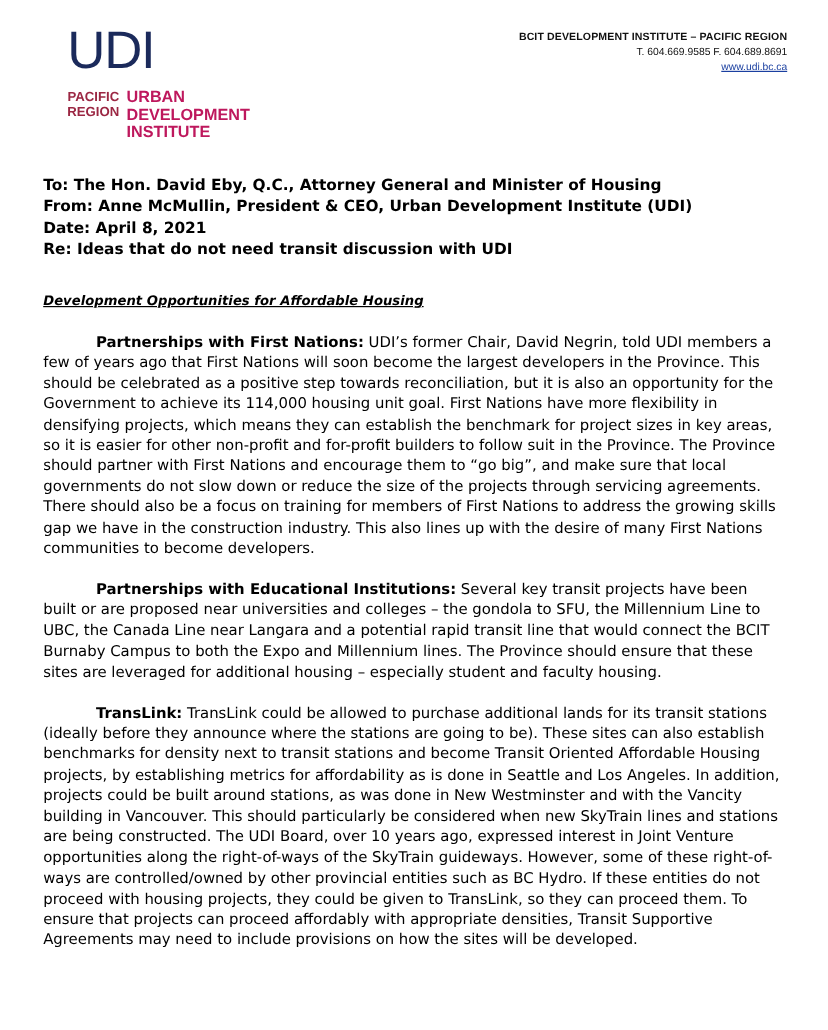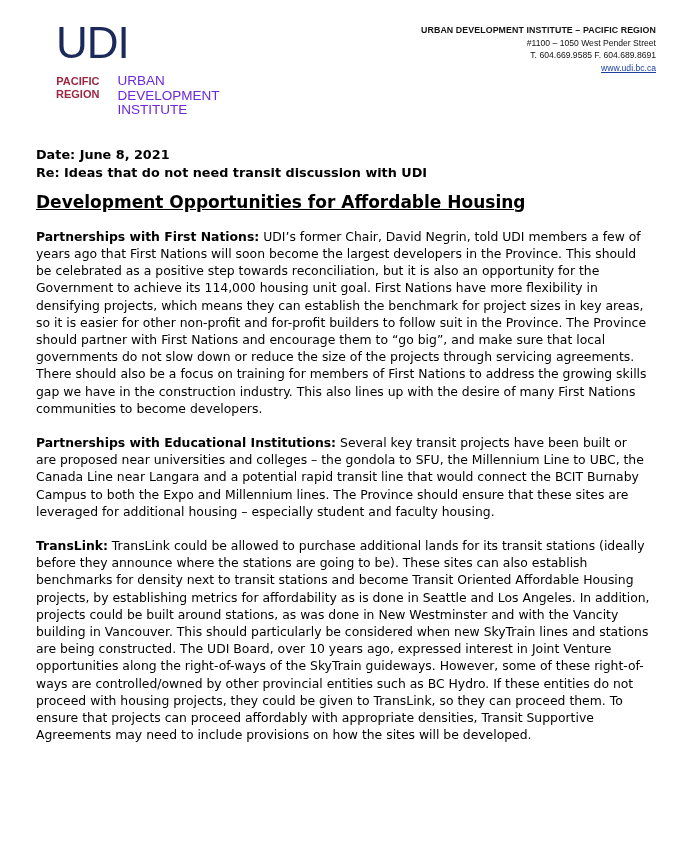--- a/index.html
+++ b/index.html
@@ -40,38 +40,37 @@
     font-family: "Liberation Sans", sans-serif;
     font-weight: normal;
     font-size: 44px;
     line-height: 50px;
     letter-spacing: -1px;
     color: #1b2a5b;
   }
   .logo-sub {
     display: flex;
     margin-top: 6px;
-    gap: 12px;
   }
   .logo-sub-left {
     font-family: "Liberation Sans", sans-serif;
     font-size: 11px;
     font-weight: bold;
     line-height: 12.5px;
     color: #9b2743;
     text-align: right;
     padding-right: 6px;
     padding-top: 1px;
   }
   .logo-sub-right {
     font-family: "Liberation Sans", sans-serif;
     font-size: 13.5px;
-    font-weight: normal;
+    font-weight: bold;
     line-height: 14.5px;
-    color: #6d28d9;
+    color: #be185d;
   }
 
   .addr-block {
     text-align: right;
     font-family: "Liberation Sans", sans-serif;
     font-size: 8.6px;
     line-height: 12.5px;
     color: #111111;
     padding-top: 6px;
   }
@@ -94,31 +93,32 @@
   }
   .addressing {
     margin-top: 28px;
     font-weight: bold;
     font-size: 12.8px;
     line-height: 18px;
   }
   .addressing div { white-space: nowrap; }
 
   .section-heading {
-    margin-top: 12px;
+    margin-top: 24px;
     font-weight: bold;
-    font-size: 17px;
+    font-size: 11px;
     text-decoration: underline;
+    font-style: italic;
   }
 
   .para {
     margin-top: 17px;
     text-align: left;
   }
-  .para b { font-weight: bold; }
+  .para b { font-weight: bold; margin-left: 44px; }
 </style>
 </head>
 <body>
 
 <div class="page">
 
   <div class="header">
 
     <div class="logo-block">
       <div class="logo-udi">UDI</div>
@@ -129,32 +129,33 @@
         </div>
         <div class="logo-sub-right">
           <div>URBAN</div>
           <div>DEVELOPMENT</div>
           <div>INSTITUTE</div>
         </div>
       </div>
     </div>
 
     <div class="addr-block">
-      <div class="addr-title">URBAN DEVELOPMENT INSTITUTE – PACIFIC REGION</div>
-      <div>#1100 – 1050 West Pender Street</div>
+      <div class="addr-title">BCIT DEVELOPMENT INSTITUTE – PACIFIC REGION</div>
       <div>T. 604.669.9585  F. 604.689.8691</div>
       <div><a class="addr-link" href="#">www.udi.bc.ca</a></div>
     </div>
 
   </div>
 
   <div class="content">
 
     <div class="addressing">
-      <div>Date: June 8, 2021</div>
+      <div>To: The Hon. David Eby, Q.C., Attorney General and Minister of Housing</div>
+      <div>From: Anne McMullin, President &amp; CEO, Urban Development Institute (UDI)</div>
+      <div>Date: April 8, 2021</div>
       <div>Re: Ideas that do not need transit discussion with UDI</div>
     </div>
 
     <div class="section-heading">Development Opportunities for Affordable Housing</div>
 
     <div id="paragraphs">
         <div class="para"><b>Partnerships with First Nations:</b><span> UDI’s former Chair, David Negrin, told UDI members a few of years ago that First Nations will soon become the largest developers in the Province. This should be celebrated as a positive step towards reconciliation, but it is also an opportunity for the Government to achieve its 114,000 housing unit goal. First Nations have more flexibility in densifying projects, which means they can establish the benchmark for project sizes in key areas, so it is easier for other non-profit and for-profit builders to follow suit in the Province. The Province should partner with First Nations and encourage them to “go big”, and make sure that local governments do not slow down or reduce the size of the projects through servicing agreements. There should also be a focus on training for members of First Nations to address the growing skills gap we have in the construction industry. This also lines up with the desire of many First Nations communities to become developers.</span></div>
         <div class="para"><b>Partnerships with Educational Institutions:</b><span> Several key transit projects have been built or are proposed near universities and colleges – the gondola to SFU, the Millennium Line to UBC, the Canada Line near Langara and a potential rapid transit line that would connect the BCIT Burnaby Campus to both the Expo and Millennium lines. The Province should ensure that these sites are leveraged for additional housing – especially student and faculty housing.</span></div>
         <div class="para"><b>TransLink:</b><span> TransLink could be allowed to purchase additional lands for its transit stations (ideally before they announce where the stations are going to be). These sites can also establish benchmarks for density next to transit stations and become Transit Oriented Affordable Housing projects, by establishing metrics for affordability as is done in Seattle and Los Angeles. In addition, projects could be built around stations, as was done in New Westminster and with the Vancity building in Vancouver. This should particularly be considered when new SkyTrain lines and stations are being constructed. The UDI Board, over 10 years ago, expressed interest in Joint Venture opportunities along the right-of-ways of the SkyTrain guideways. However, some of these right-of-ways are controlled/owned by other provincial entities such as BC Hydro. If these entities do not proceed with housing projects, they could be given to TransLink, so they can proceed them. To ensure that projects can proceed affordably with appropriate densities, Transit Supportive Agreements may need to include provisions on how the sites will be developed.</span></div>
       </div>

